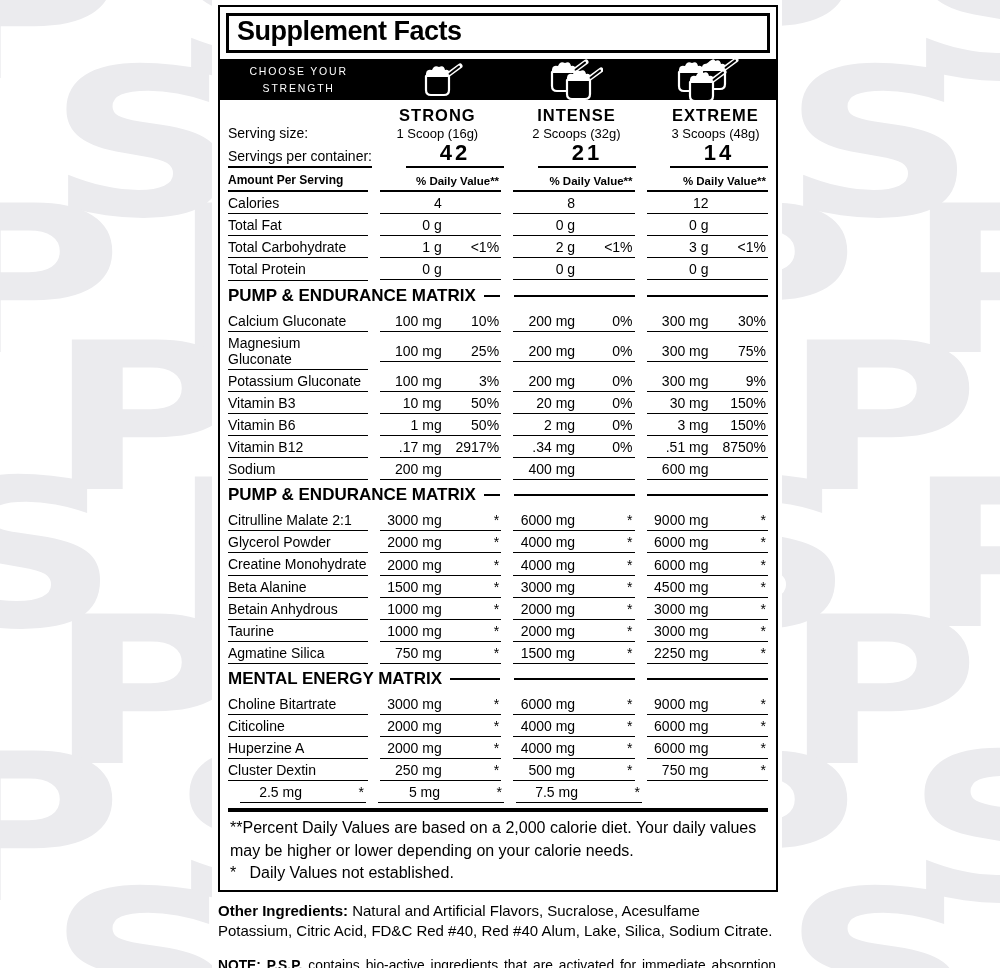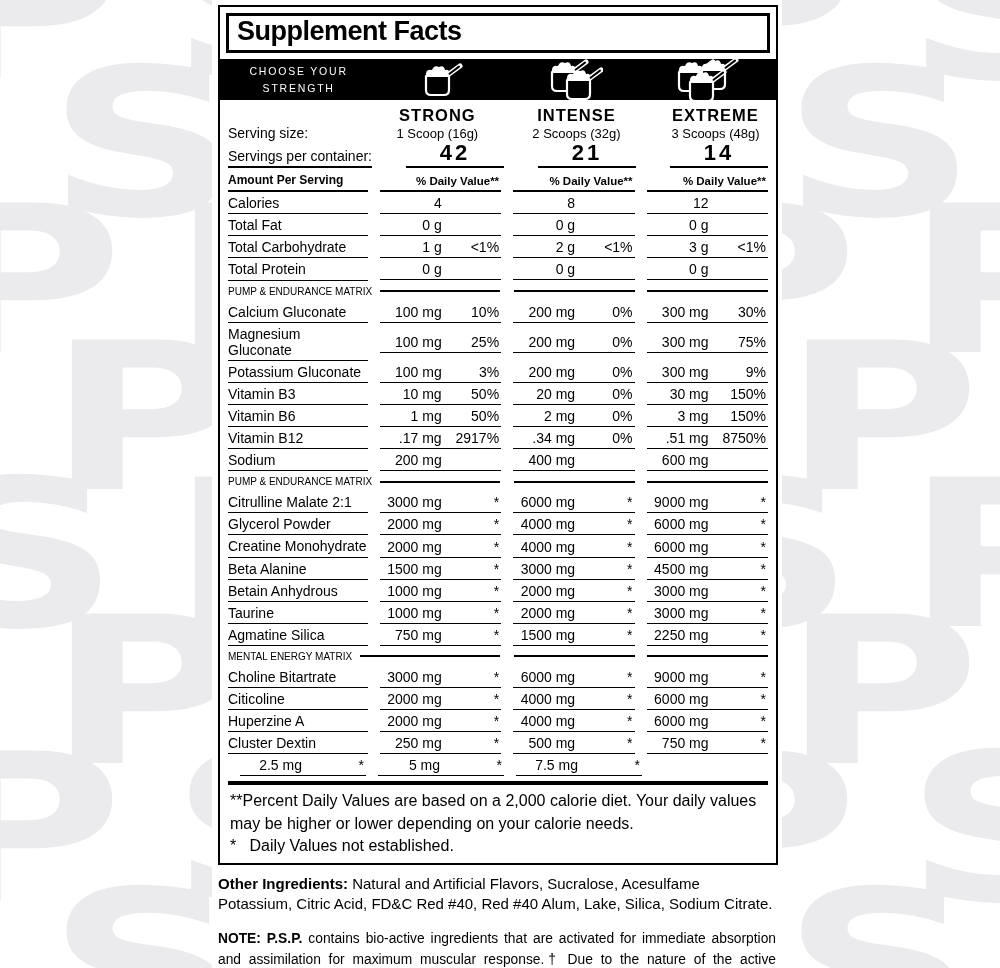--- a/index.html
+++ b/index.html
@@ -32,21 +32,21 @@
                      border-bottom:2px solid #000;padding:5px 2px 3px 0;}
   .row{display:flex;align-items:center;}
   .c-name{width:145px;font-size:14px;border-bottom:1.5px solid #000;padding:3px 0 2px;line-height:1.15;}
   .row .col{width:124px;margin-left:12px;display:flex;justify-content:space-between;
             border-bottom:1.5px solid #000;padding:3px 2px 2px 0;font-size:14px;}
   .row.no-name-border .c-name{border-bottom:none;}
   .amt{min-width:62px;text-align:right;white-space:nowrap;}
   .dv{text-align:right;white-space:nowrap;}
   .sec-row{display:flex;align-items:center;padding:5px 0 4px;}
   .sec-main{display:flex;align-items:center;width:281px;}
-  .sec-title{font-weight:normal;font-size:10px;white-space:nowrap;text-align:center;}
+  .sec-title{font-weight:bold;font-size:17px;white-space:nowrap;text-align:center;}
   .line{border-top:2px solid #000;height:0;}
   .sec-main .line{flex:1;margin:0 2px 0 8px;}
   .sec-col{width:124px;margin-left:12px;}
   .fn-bar{border-top:4px solid #000;margin-top:5px;}
   .footnotes{padding:5px 4px 6px 2px;font-size:16px;line-height:1.4;}
   .other-ing{margin:9px 6px 0 6px;font-size:15px;line-height:1.32;}
   .note{margin:15px 6px 0 6px;font-size:13.8px;line-height:1.5;text-align:justify;}
   b{font-weight:bold;}
   .hidden-defs{position:absolute;width:0;height:0;overflow:hidden;}
 </style>

